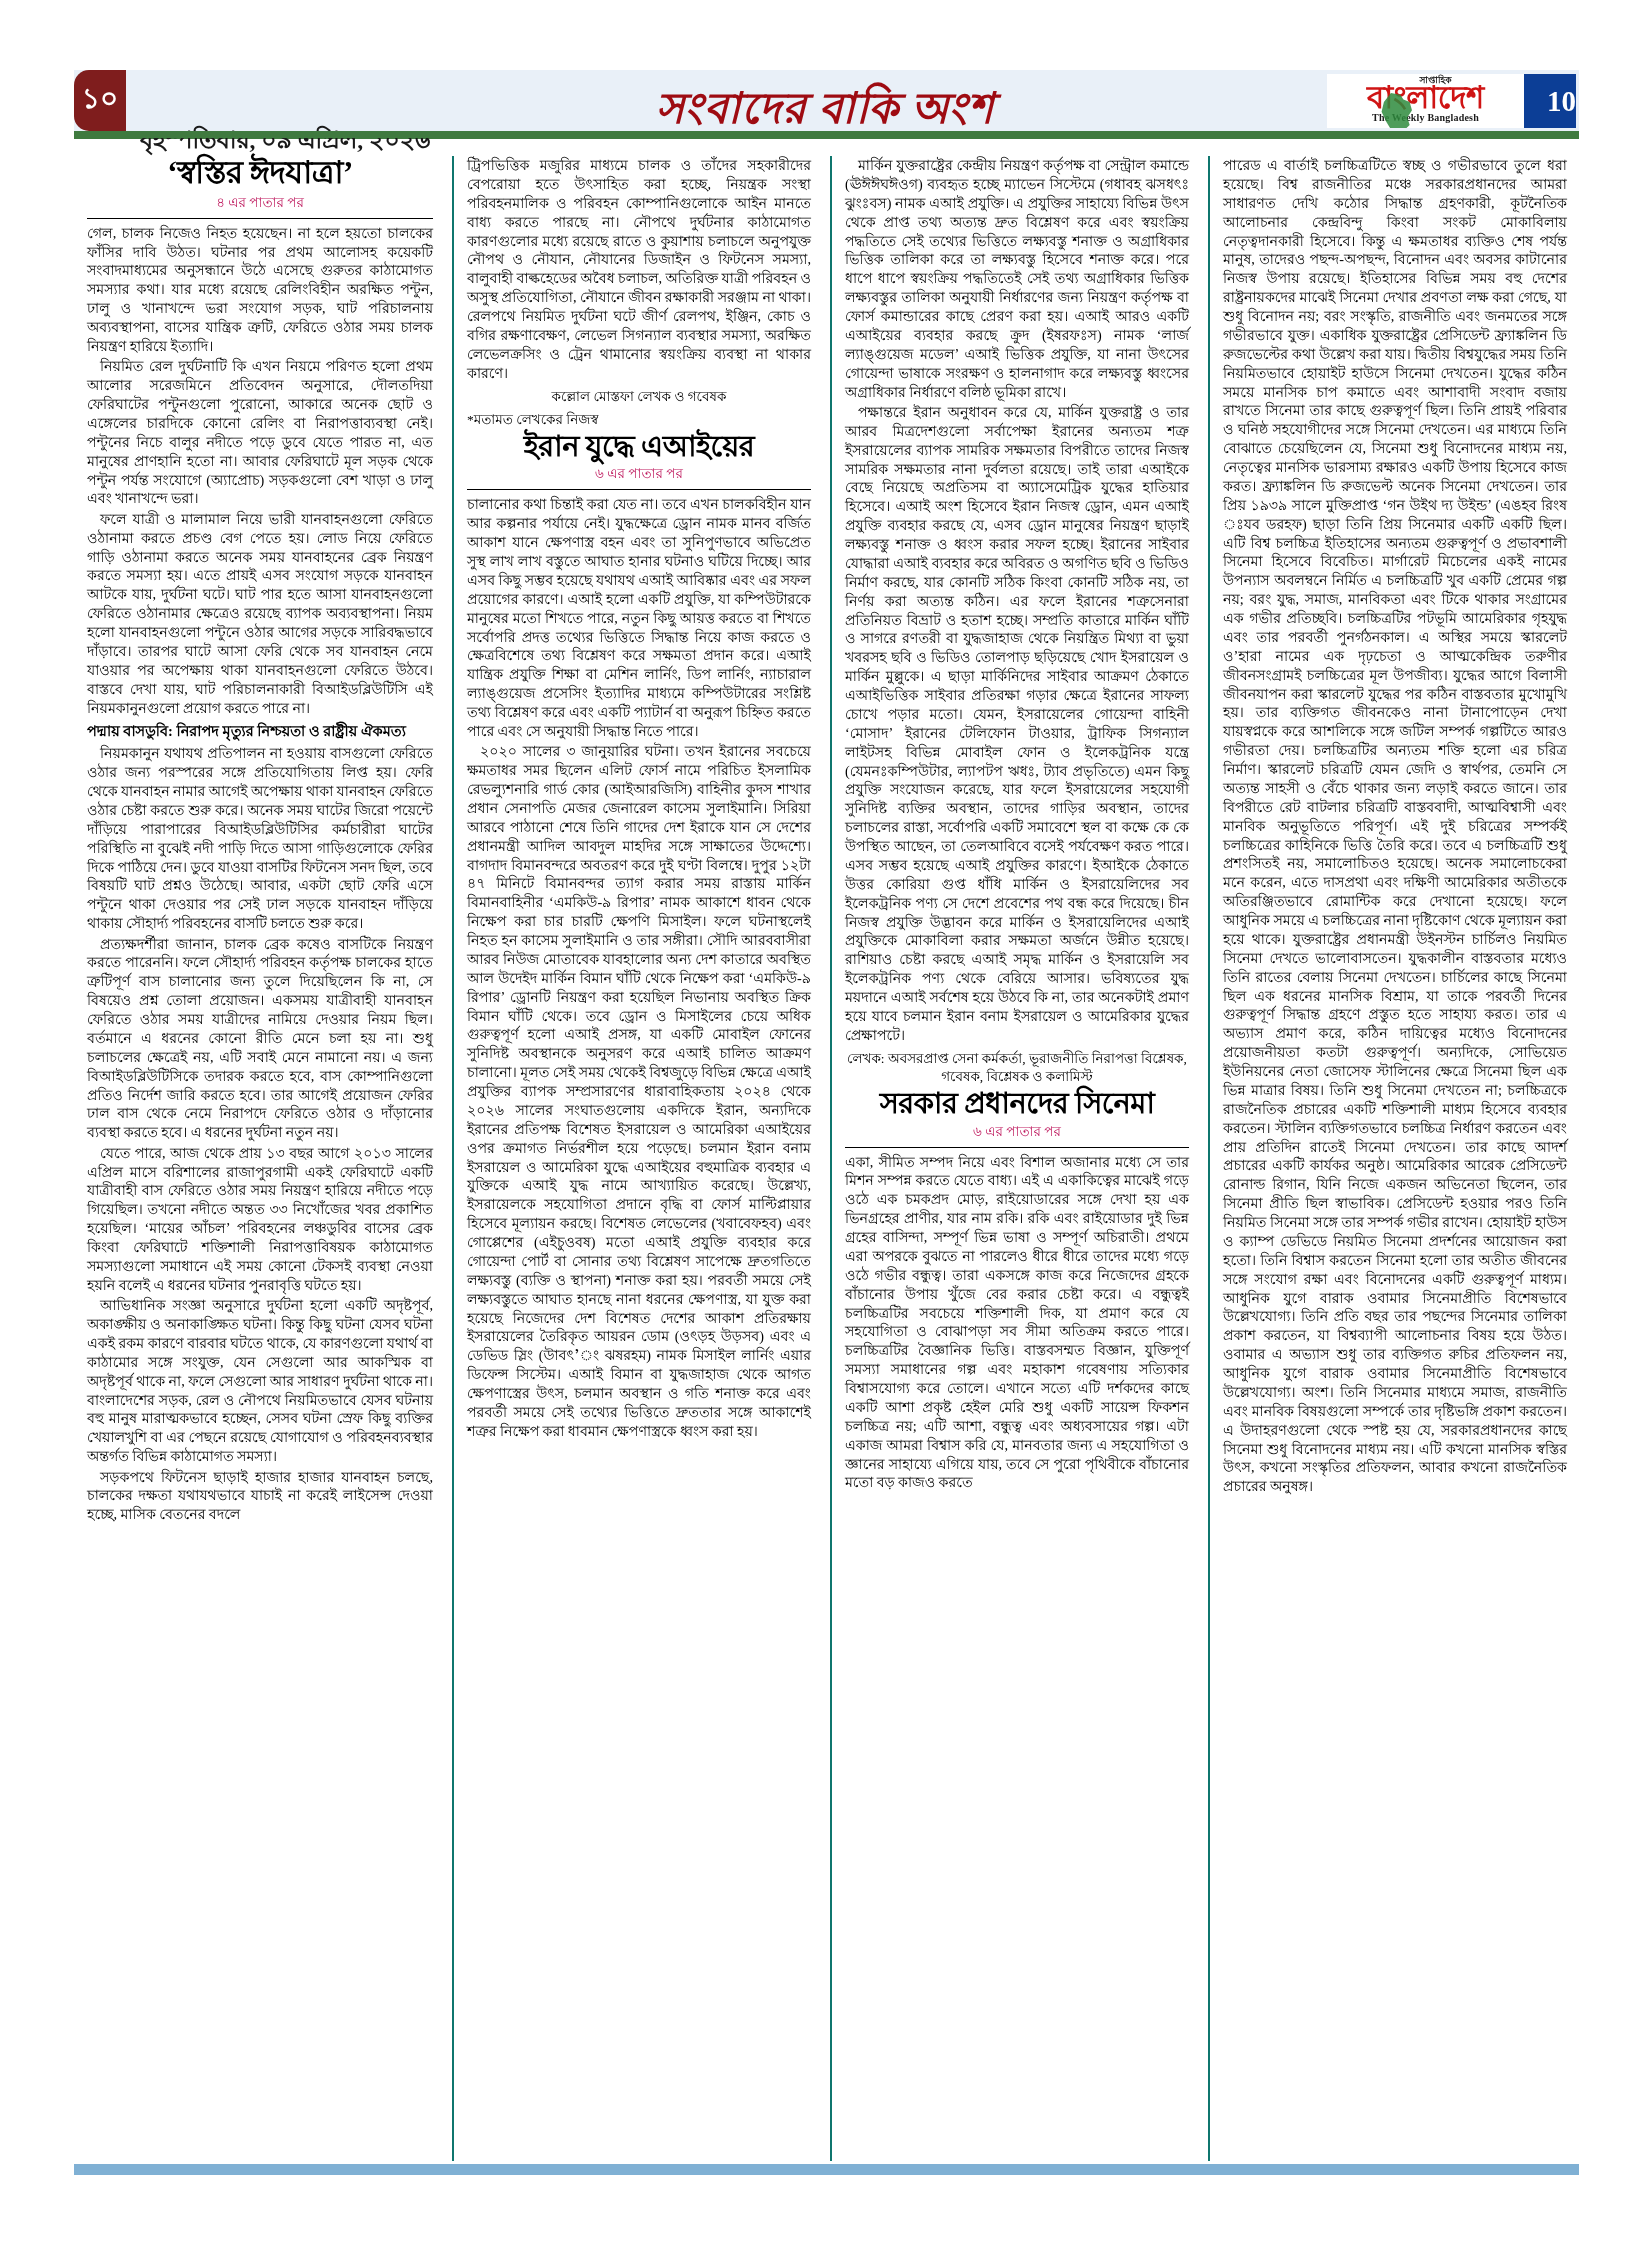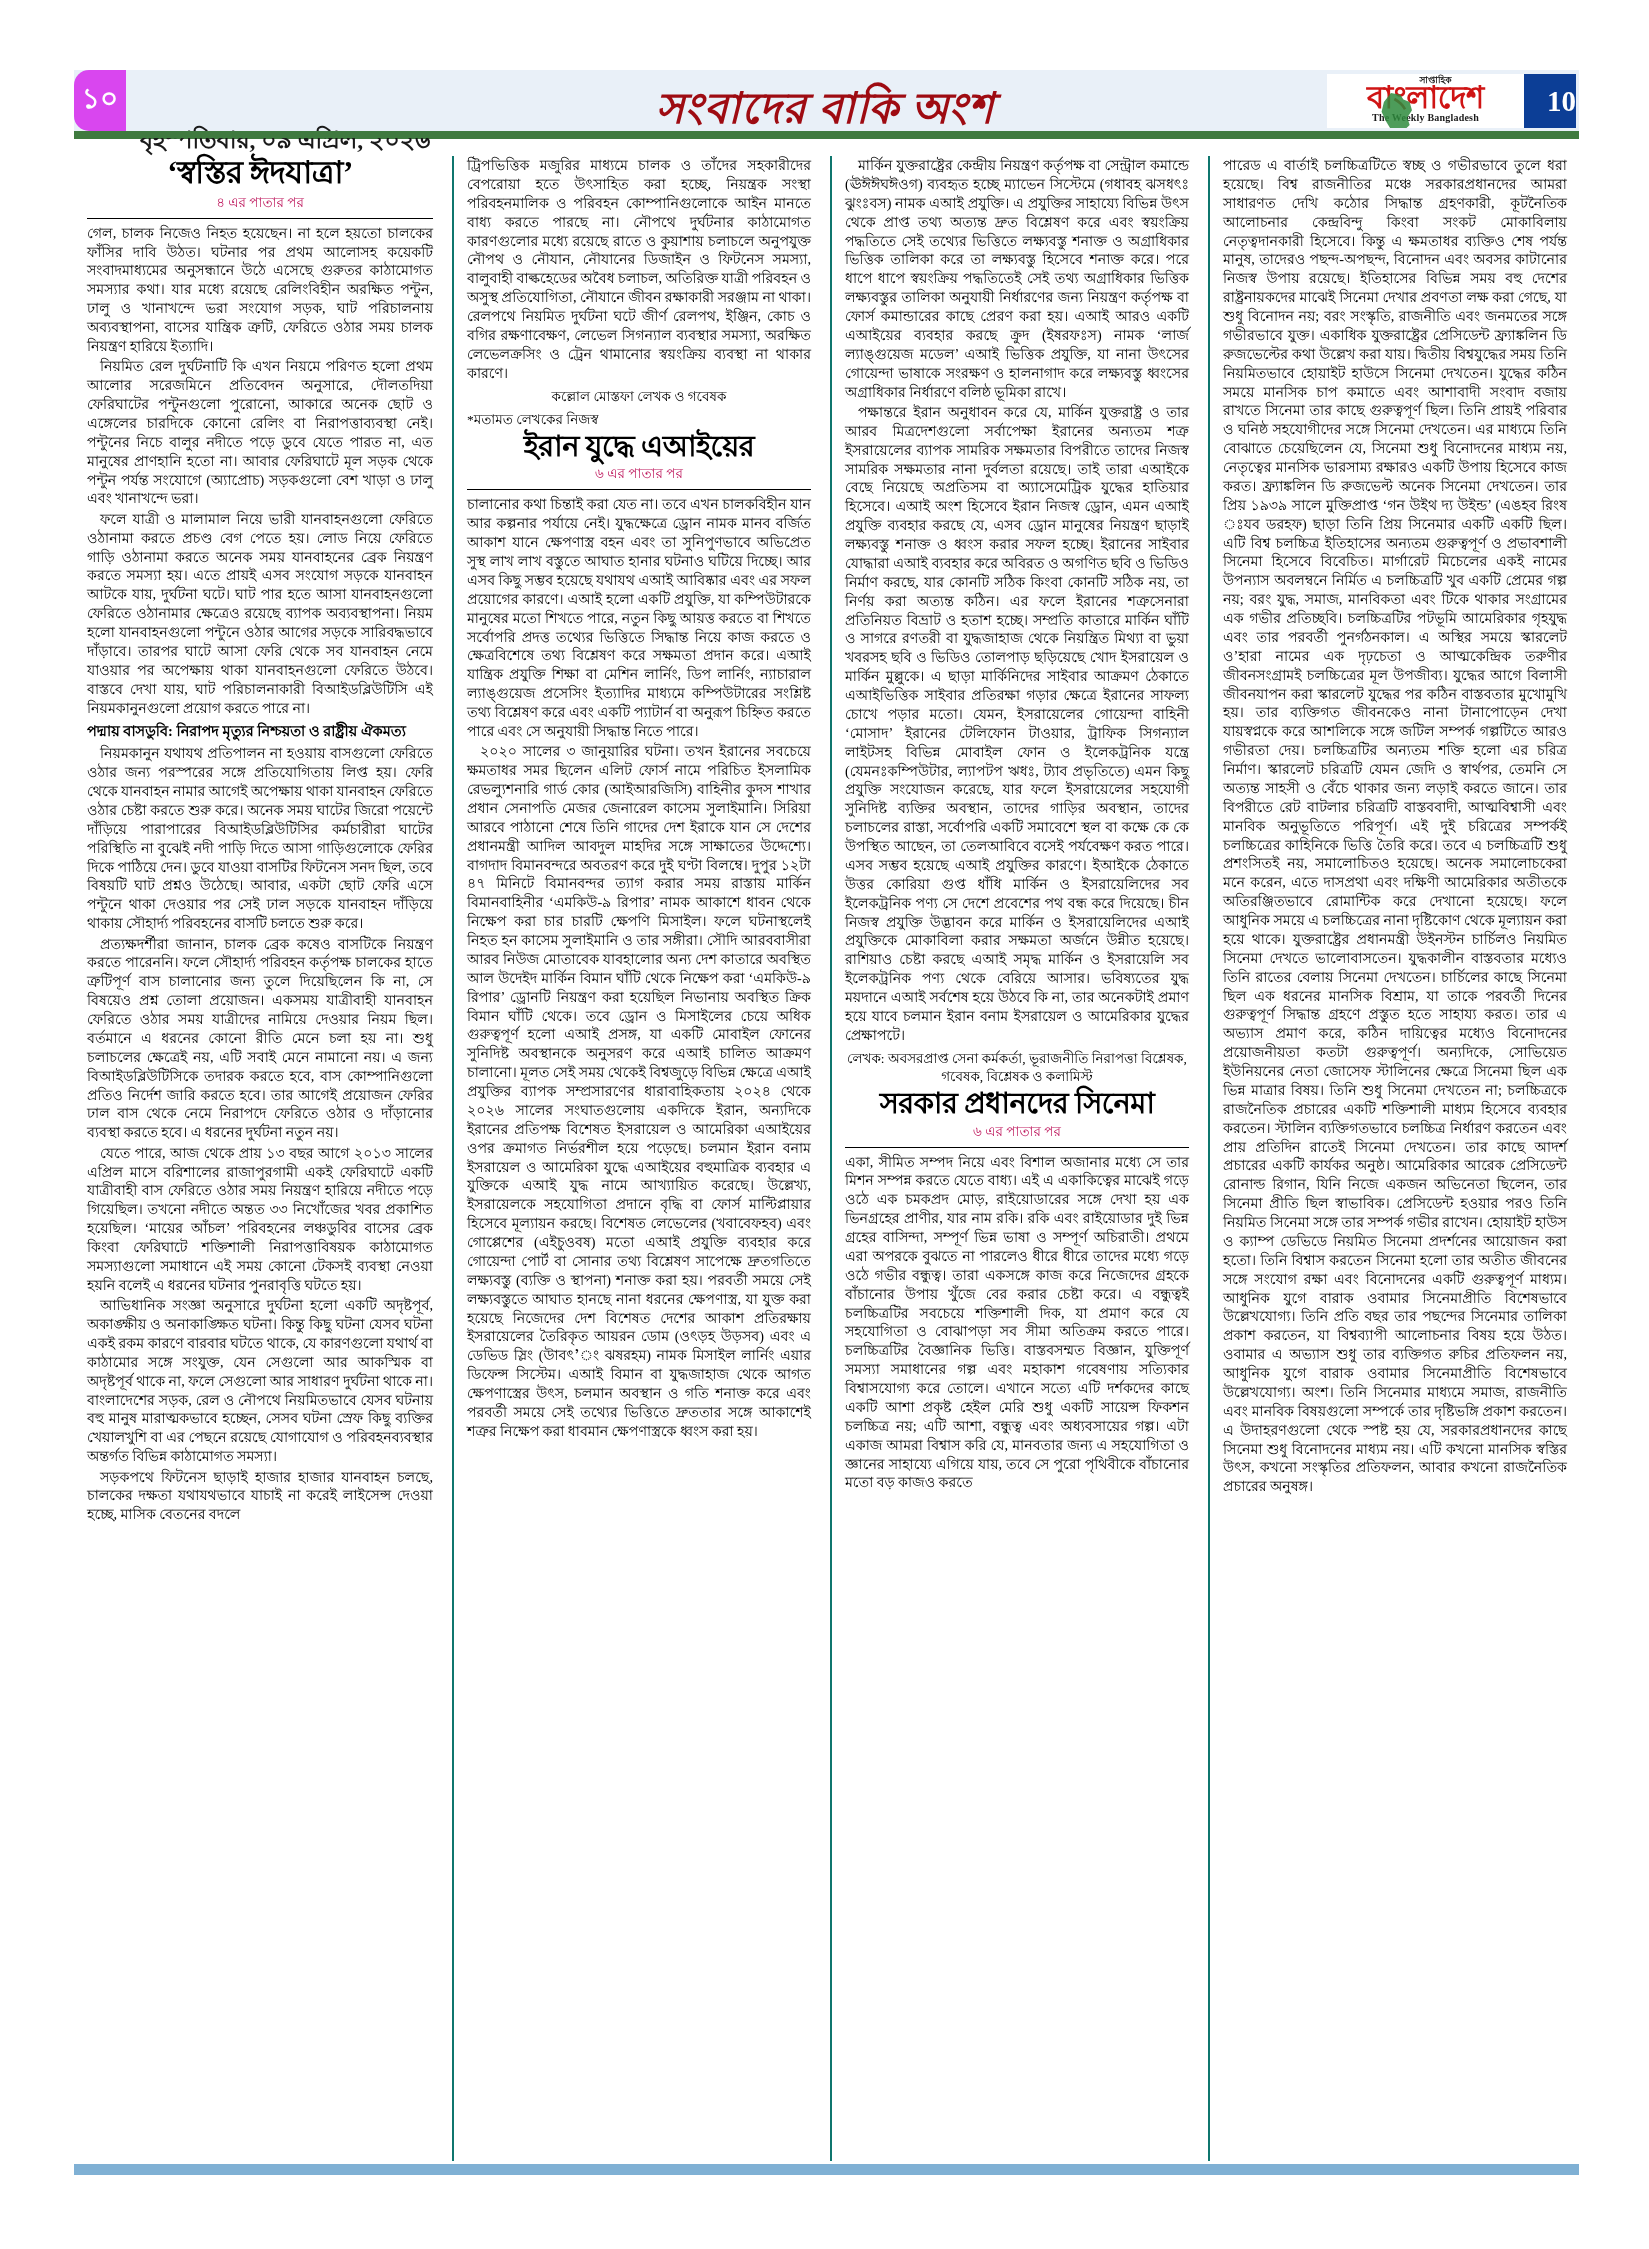--- a/index.html
+++ b/index.html
@@ -36,21 +36,21 @@
     position:absolute;
     left:0; right:0; bottom:-8px;
     height: 7px;
     background:#3f7a3f;
   }
 
   .page-num-box {
     position: absolute;
     left: 74px; top: 70px;
     width: 52px; height: 61px;
-    background: #d946ef;
+    background: #7f1d1d;
     border-top-left-radius: 15px;
     border-bottom-left-radius: 15px;
     color: #ffffff;
     display: flex;
     align-items: center;
     justify-content: center;
     font-size: 28px;
     font-weight: 700;
     font-family: "Liberation Serif", serif;
     z-index: 4;

